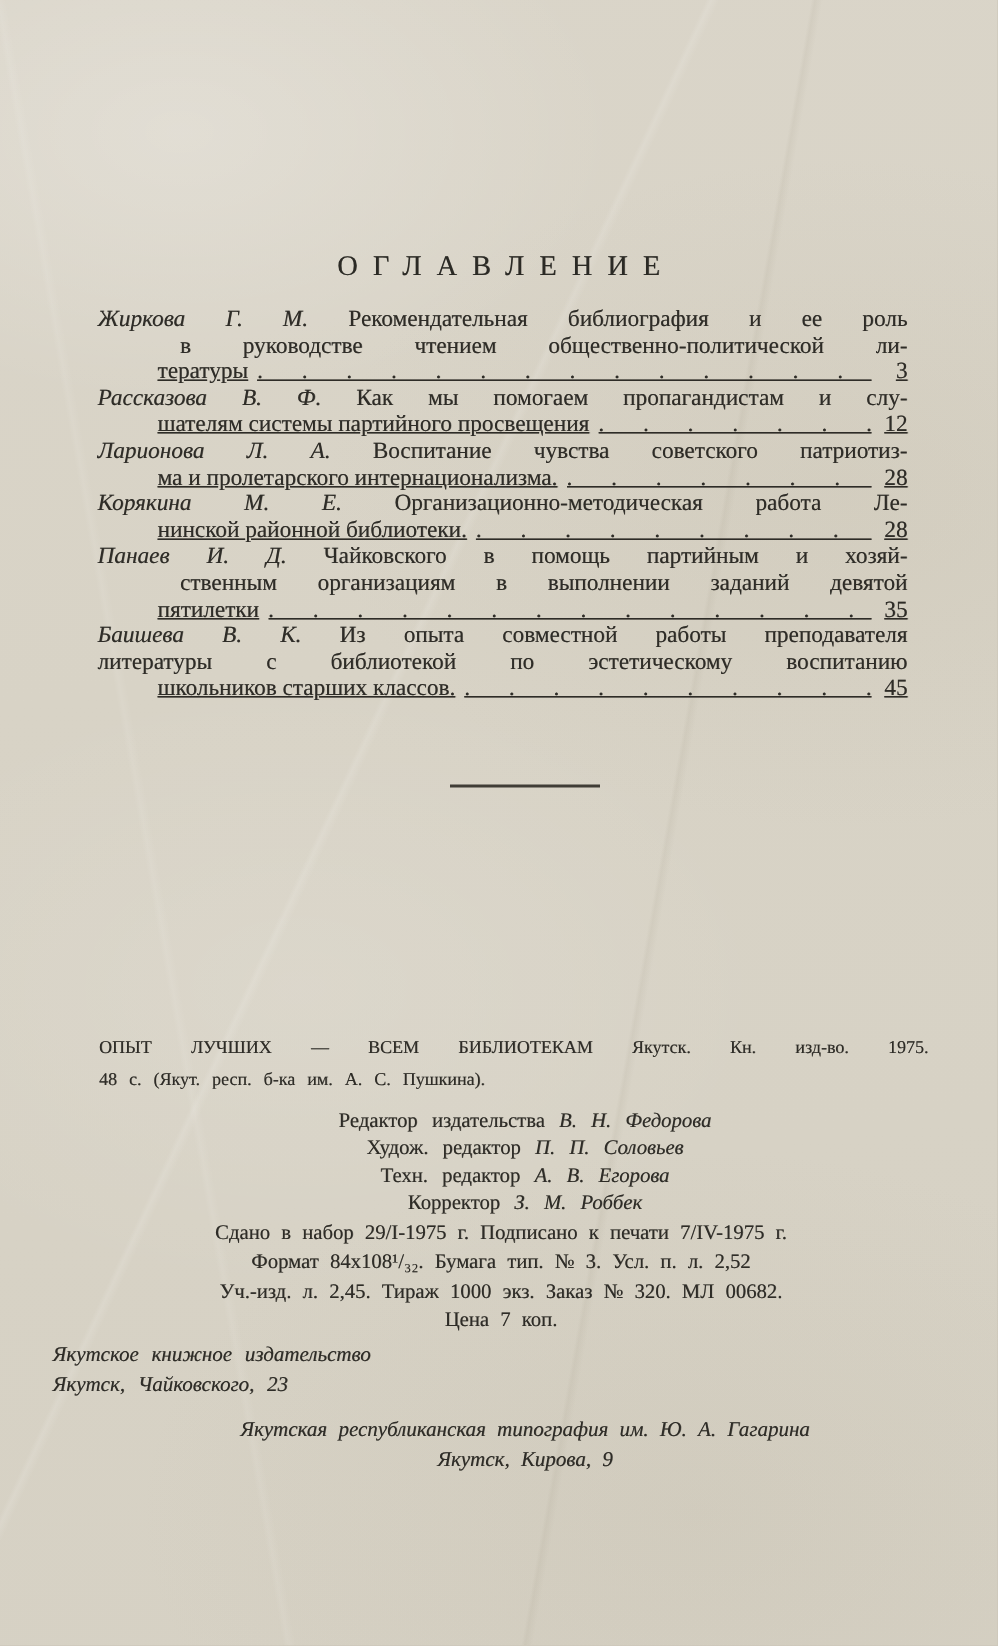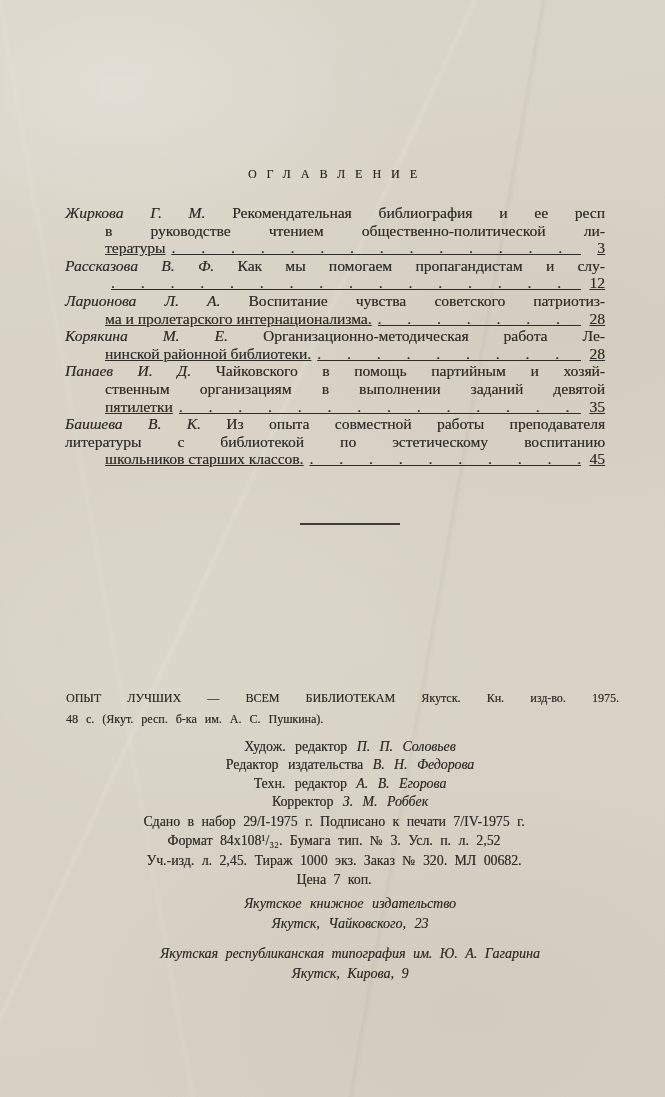--- a/index.html
+++ b/index.html
@@ -28,36 +28,36 @@
     background:
       linear-gradient(115deg, transparent 40%, rgba(255,255,255,0.12) 40.3%, transparent 40.8%),
       linear-gradient(100deg, transparent 63%, rgba(150,142,122,0.10) 63.3%, transparent 63.9%),
       linear-gradient(80deg, transparent 22%, rgba(255,255,255,0.08) 22.4%, transparent 23%);
     pointer-events: none;
   }
 
   .toc-heading {
     position: absolute; top: 167px; left: 0; width: 665px;
     text-align: center;
-    font-size: 12px;
+    font-size: 19px;
     letter-spacing: 10px;
     text-indent: 10px;
     color: #2b2a25;
   }
 
   .toc {
     position: absolute; top: 204px; left: 65px; width: 540px;
     font-size: 15.5px; line-height: 17.6px;
   }
   .toc .first,
   .toc .cont {
     text-align: justify;
     text-align-last: justify;
   }
-  .toc .cont { margin-left: 40px; }
+  .toc .cont { margin-left: 55px; }
   .toc .cont.flush { margin-left: 0; }
   .toc .last {
     margin-left: 40px;
     display: flex; align-items: baseline; text-decoration: underline;
   }
   .toc .last .txt { white-space: nowrap; }
   .author { font-style: italic; }
   .leader {
     flex: 1 1 auto;
     overflow: hidden; white-space: nowrap;
@@ -92,21 +92,21 @@
 
   .printinfo {
     position: absolute; top: 812px; left: 19px; width: 630px;
     text-align: center;
     font-size: 13.8px; line-height: 19.3px;
     word-spacing: 4px;
   }
 
   .publisher {
     position: absolute; top: 894px; left: 35px; width: 630px;
-    text-align: center; font-style: italic;
+    font-style: italic;
     font-size: 14px; line-height: 19.5px;
     word-spacing: 5px;
   }
   .printer {
     position: absolute; top: 944px; left: 35px; width: 630px;
     text-align: center; font-style: italic;
     font-size: 14px; line-height: 19.5px;
     word-spacing: 4px;
     font-family: Liberation Serif, serif;
   }
@@ -114,32 +114,33 @@
 </head>
 <body>
 
 <div class="page">
 
   <div class="toc-heading">ОГЛАВЛЕНИЕ</div>
 
   <div class="toc">
 
     <div class="toc-entry">
-      <div class="first"><span class="author">Жиркова Г. М.</span> <span>Рекомендательная библиография и ее респ</span></div>
+      <div class="first"><span class="author">Жиркова Г. М.</span> <span>Рекомендательная библиография и ее роль</span></div>
       <div class="cont">в руководстве чтением общественно-политической ли-</div>
       <div class="last">
         <span class="txt">тературы</span>
         <span class="leader"></span>
         <span class="pageno">3</span>
       </div>
     </div>
 
     <div class="toc-entry">
       <div class="first"><span class="author">Рассказова В. Ф.</span> <span>Как мы помогаем пропагандистам и слу-</span></div>
       <div class="last">
+        <span class="txt">шателям системы партийного просвещения</span>
         <span class="leader"></span>
         <span class="pageno">12</span>
       </div>
     </div>
 
     <div class="toc-entry">
       <div class="first"><span class="author">Ларионова Л. А.</span> <span>Воспитание чувства советского патриотиз-</span></div>
       <div class="last">
         <span class="txt">ма и пролетарского интернационализма.</span>
         <span class="leader"></span>
@@ -179,22 +180,22 @@
   </div>
 
   <div class="rule"></div>
 
   <div class="imprint">
     <div class="l1">ОПЫТ ЛУЧШИХ — ВСЕМ БИБЛИОТЕКАМ Якутск. Кн. изд-во. 1975.</div>
     <div class="l2">48 с. (Якут. респ. б-ка им. А. С. Пушкина).</div>
   </div>
 
   <div class="staff">
+    <div><span>Редактор издательства</span> <span class="name">В. Н. Федорова</span></div>
     <div><span>Худож. редактор</span> <span class="name">П. П. Соловьев</span></div>
-    <div><span>Редактор издательства</span> <span class="name">В. Н. Федорова</span></div>
     <div><span>Техн. редактор</span> <span class="name">А. В. Егорова</span></div>
     <div><span>Корректор</span> <span class="name">З. М. Роббек</span></div>
   </div>
 
   <div class="printinfo">
     <div>Сдано в набор 29/I-1975 г. Подписано к печати 7/IV-1975 г.</div>
     <div>Формат 84х108¹/₃₂. Бумага тип. № 3. Усл. п. л. 2,52</div>
     <div>Уч.-изд. л. 2,45. Тираж 1000 экз. Заказ № 320. МЛ 00682.</div>
     <div>Цена 7 коп.</div>
   </div>

